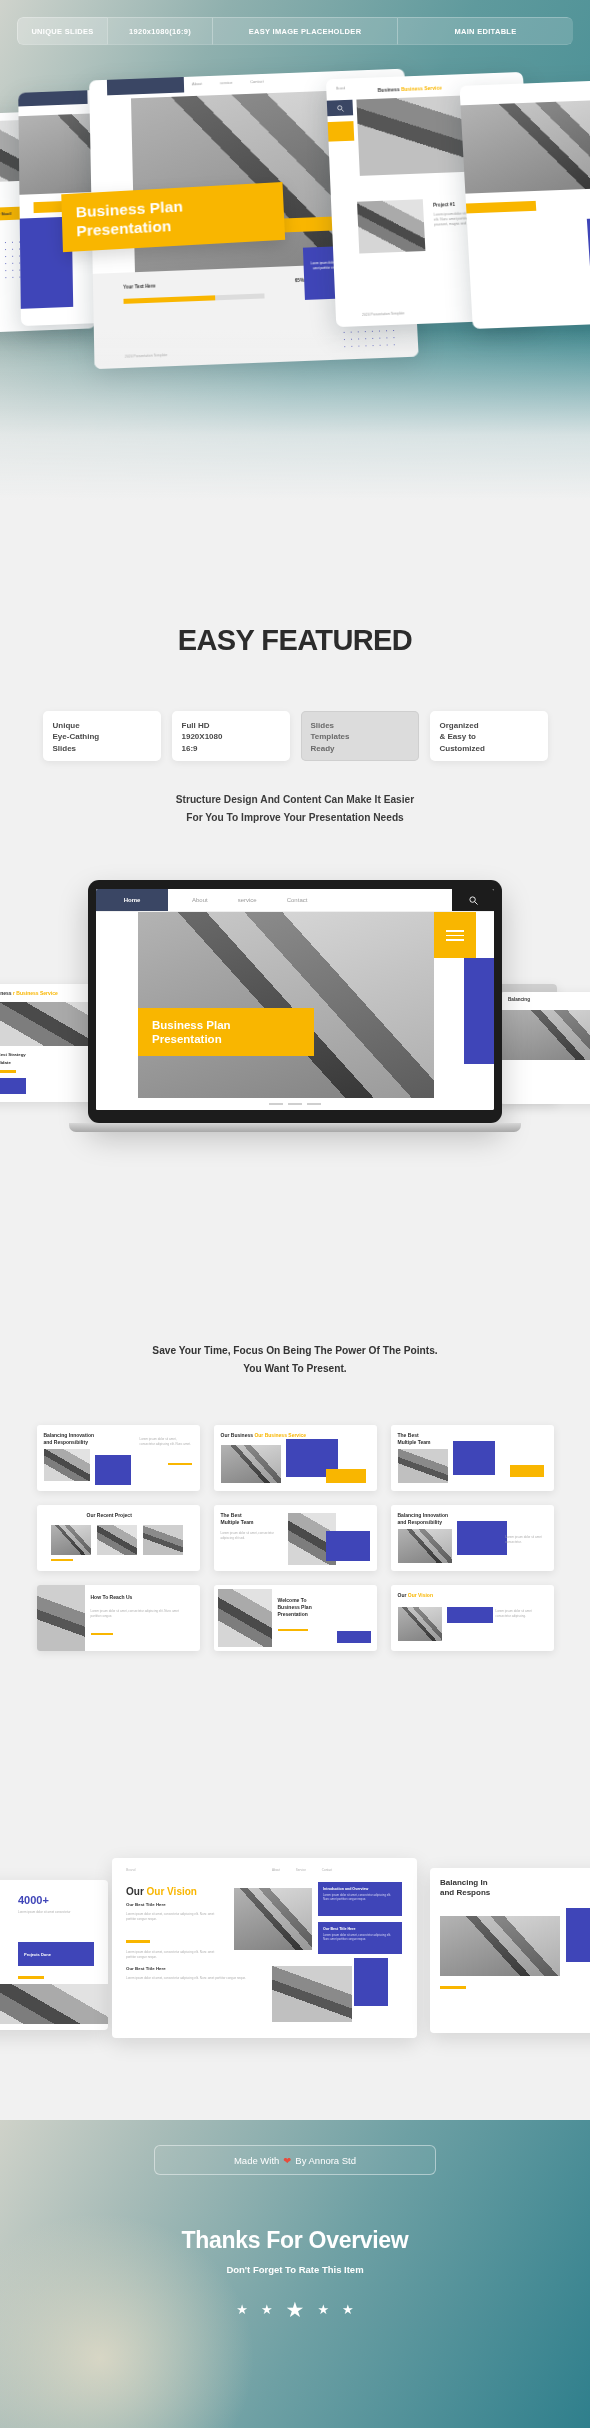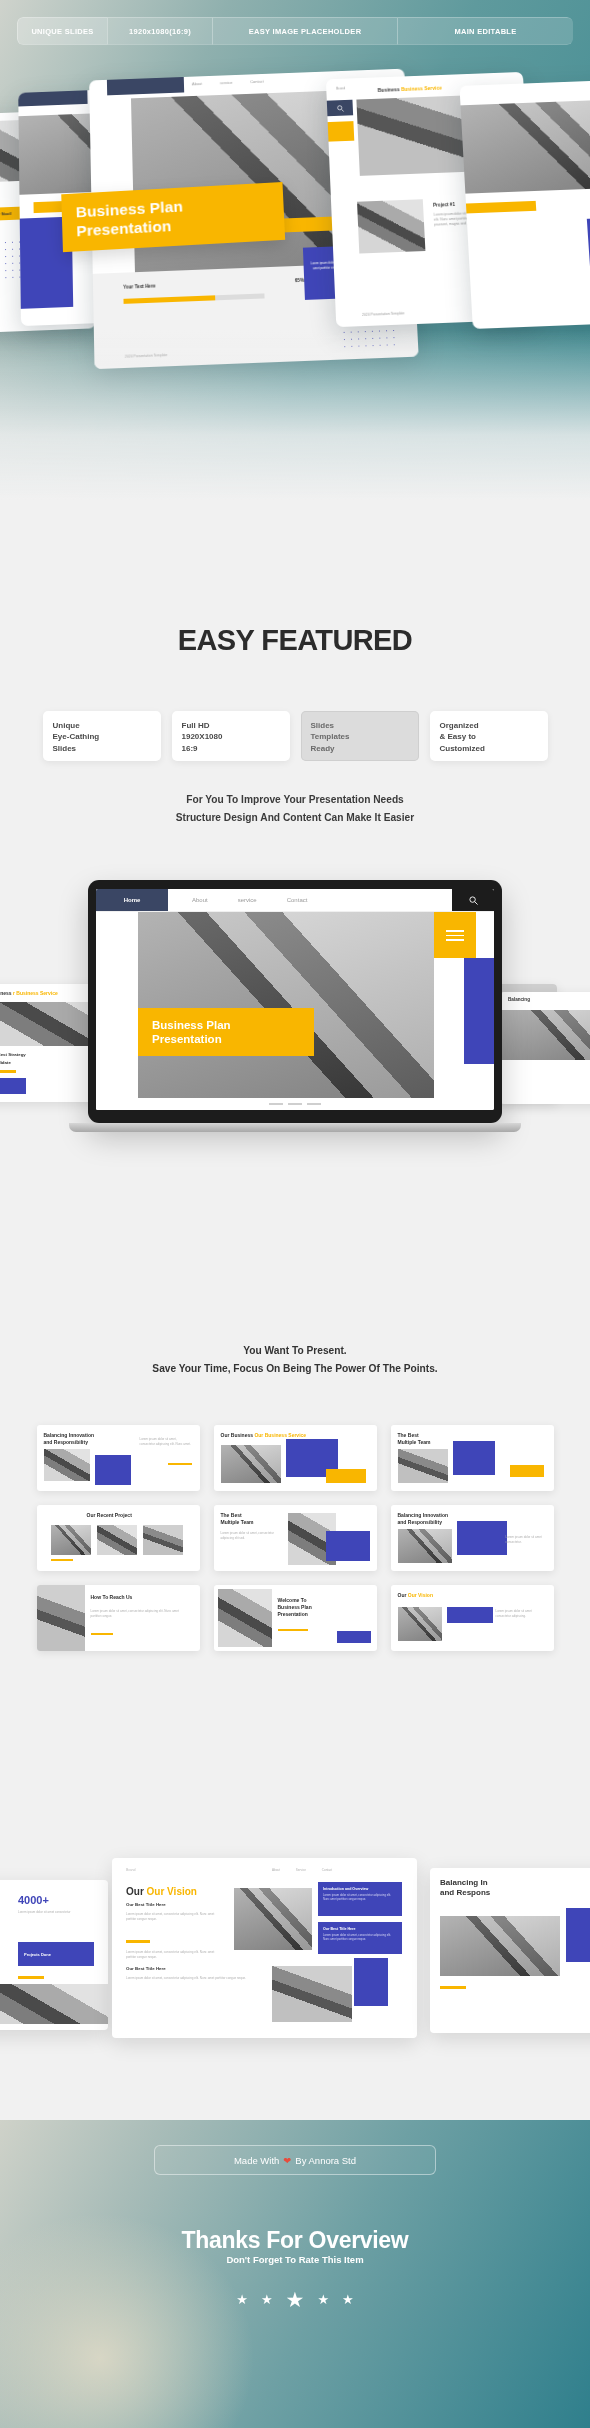--- a/index.html
+++ b/index.html
@@ -298,21 +298,21 @@
     z-index: 2;
   }
   .heart { color: #e74c3c; margin: 0 4px; font-size: 9.5px; }
   .thanks {
     position: relative; z-index: 2;
     text-align: center; color: #fff; font-size: 23px; font-weight: bold;
     margin-top: 52px; letter-spacing: -0.3px;
   }
   .dont {
     position: relative; z-index: 2;
-    text-align: center; color: #fff; font-size: 9.5px; font-weight: bold; margin-top: 0;
+    text-align: center; color: #fff; font-size: 9.5px; font-weight: bold; margin-top: 10px;
   }
   .stars { position: relative; z-index: 2; display: flex; justify-content: center; align-items: center; gap: 13px; margin-top: 24px; }
   .star { color: #fff; font-size: 13px; line-height: 1; }
   .star.big { font-size: 21px; }
 </style>
 </head>
 <body>
 
 <div class="hero">
 
@@ -412,22 +412,22 @@
 1920X1080
 16:9</span></div>
     <div class="fcard active"><span style="white-space:pre-line">Slides
 Templates
 Ready</span></div>
     <div class="fcard"><span style="white-space:pre-line">Organized
 &amp; Easy to
 Customized</span></div>
   </div>
   <div class="sub-2line">
+    <div>Structure Design And Content Can Make It Easier</div>
     <div>For You To Improve Your Presentation Needs</div>
-    <div>Structure Design And Content Can Make It Easier</div>
   </div>
 </div>
 
 <div class="section-laptop">
 
   <div class="bg-slides">
     <div class="bg-slide bs1">
       <div style="position:absolute;left:8px;top:6px;font-size:5px;font-weight:bold;color:#333;">r Business <span style="color:#f9b600;">r Business Service</span></div>
       <div class="mono-img2" style="position:absolute;left:0;top:18px;width:145px;height:44px;"></div>
       <div style="position:absolute;left:8px;top:68px;font-size:4.4px;font-weight:bold;color:#333;">s the Best Strategy</div>
@@ -496,22 +496,22 @@
             </div>
         </div>
       </div>
     </div>
     <div class="laptop-base"></div>
   </div>
 </div>
 
 <div class="section-grid">
   <div class="h-save">
+    <div>Save Your Time, Focus On Being The Power Of The Points.</div>
     <div>You Want To Present.</div>
-    <div>Save Your Time, Focus On Being The Power Of The Points.</div>
   </div>
 
   <div class="grid9">
 
     <div class="gcard">
       <div class="gt" style="left:7px;top:7px;white-space:pre-line;">Balancing Innovation
 and Responsibility</div>
       <div class="mono-img2" style="position:absolute;left:7px;top:24px;width:46px;height:32px;"></div>
       <div class="blue" style="position:absolute;left:58px;top:30px;width:36px;height:30px;"></div>
       <div class="gtx" style="right:8px;top:12px;width:52px;">Lorem ipsum dolor sit amet, consectetur adipiscing elit. Nunc amet.</div>

